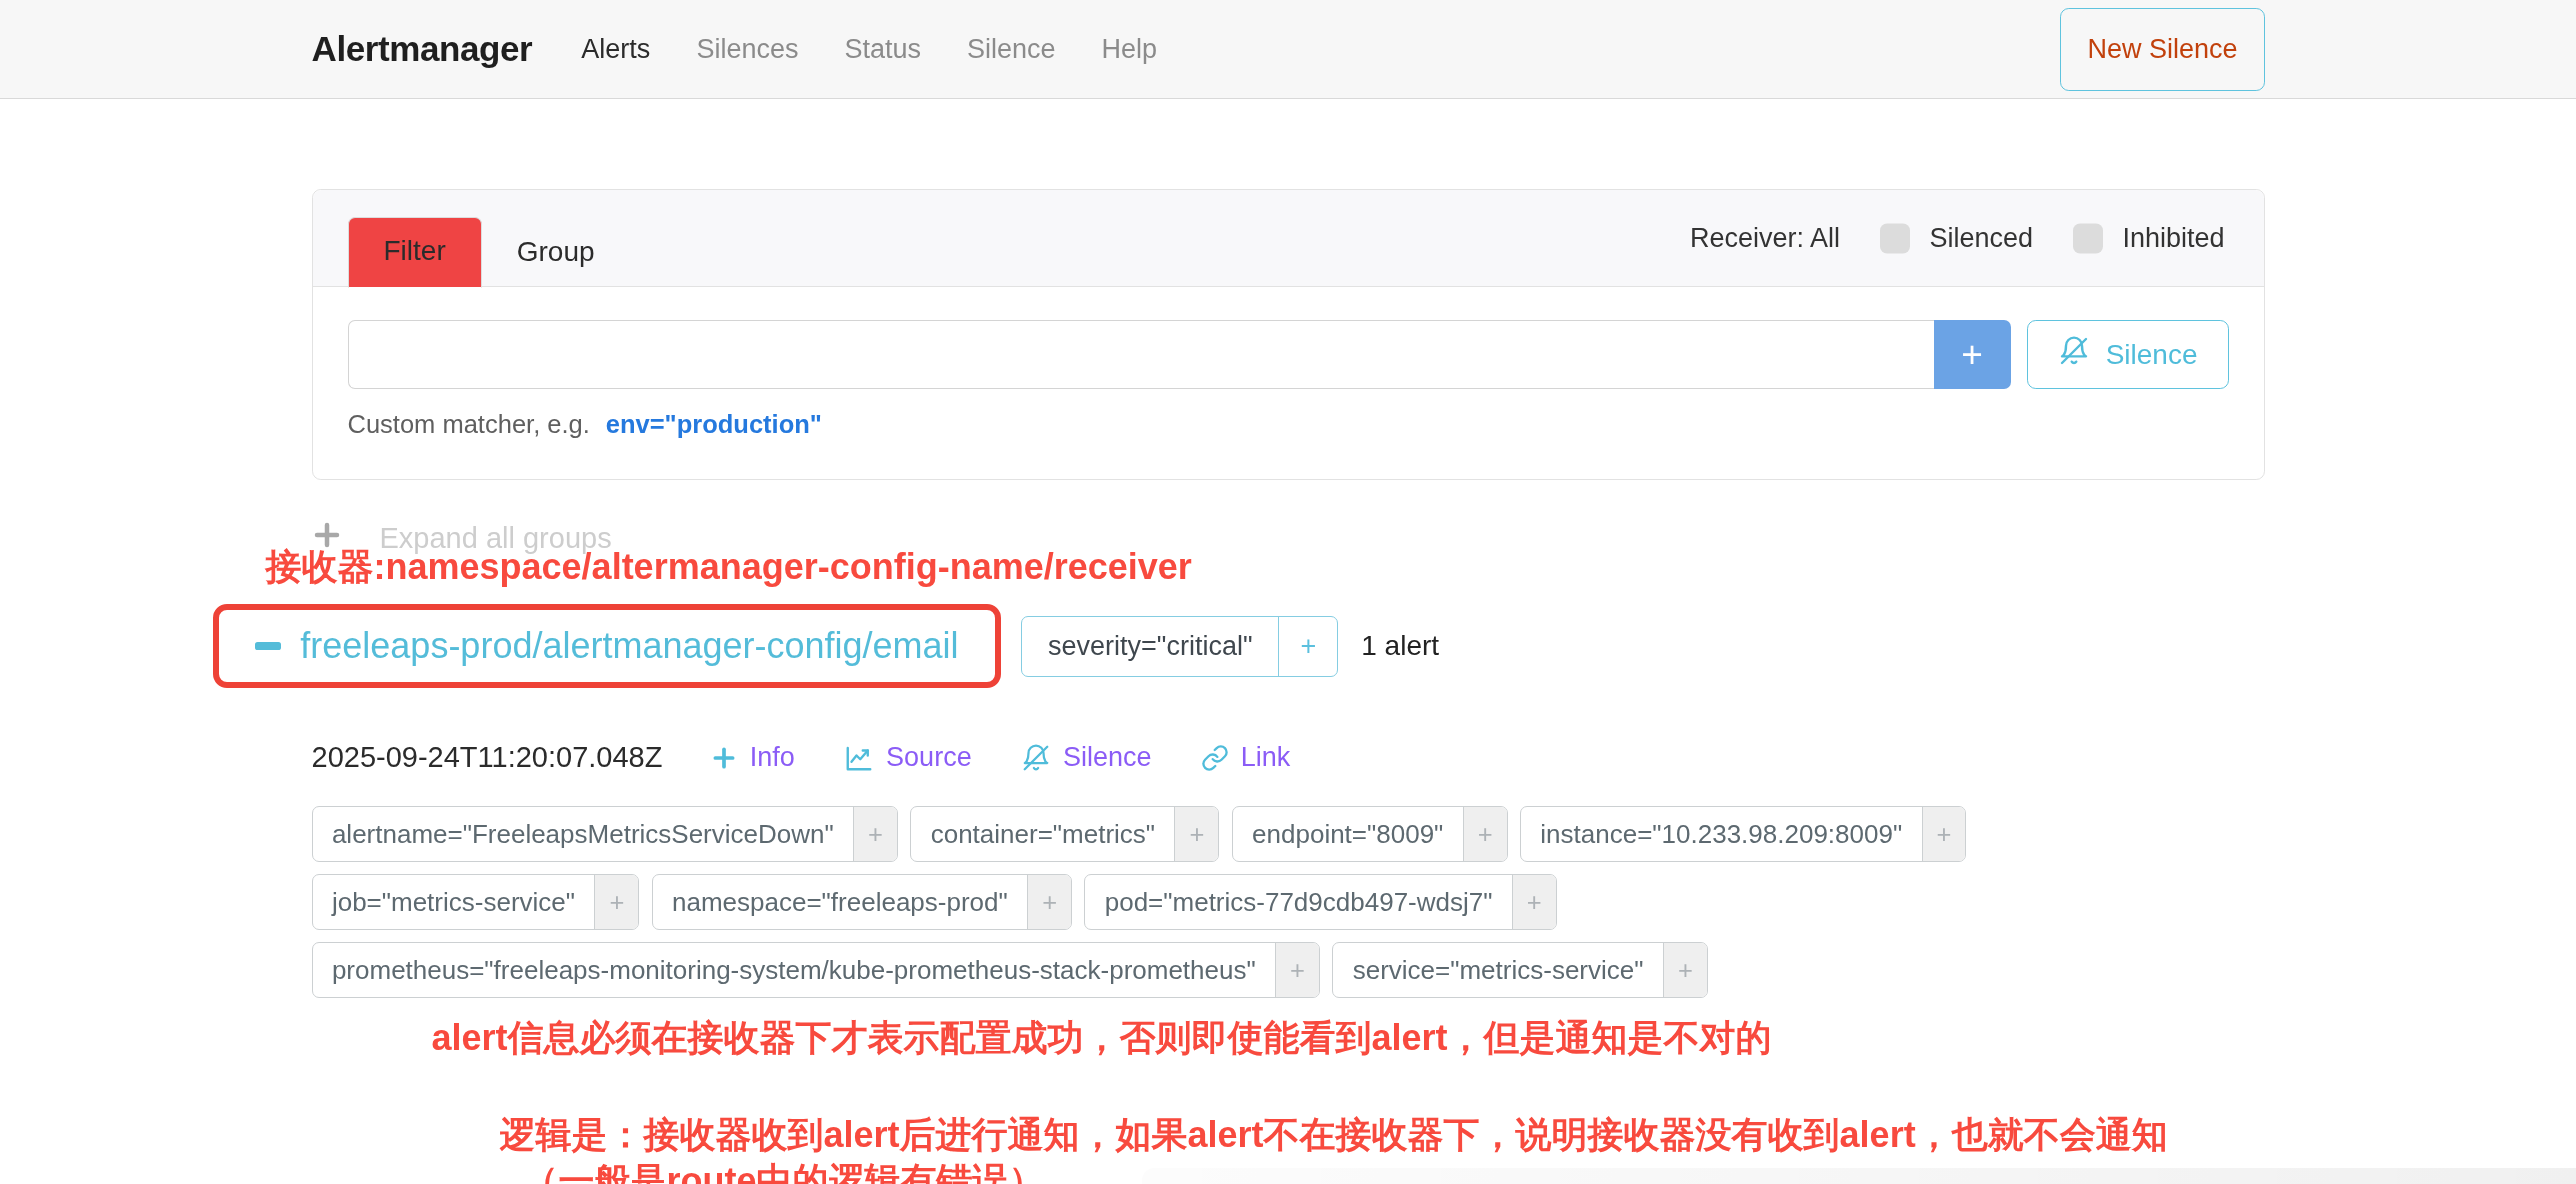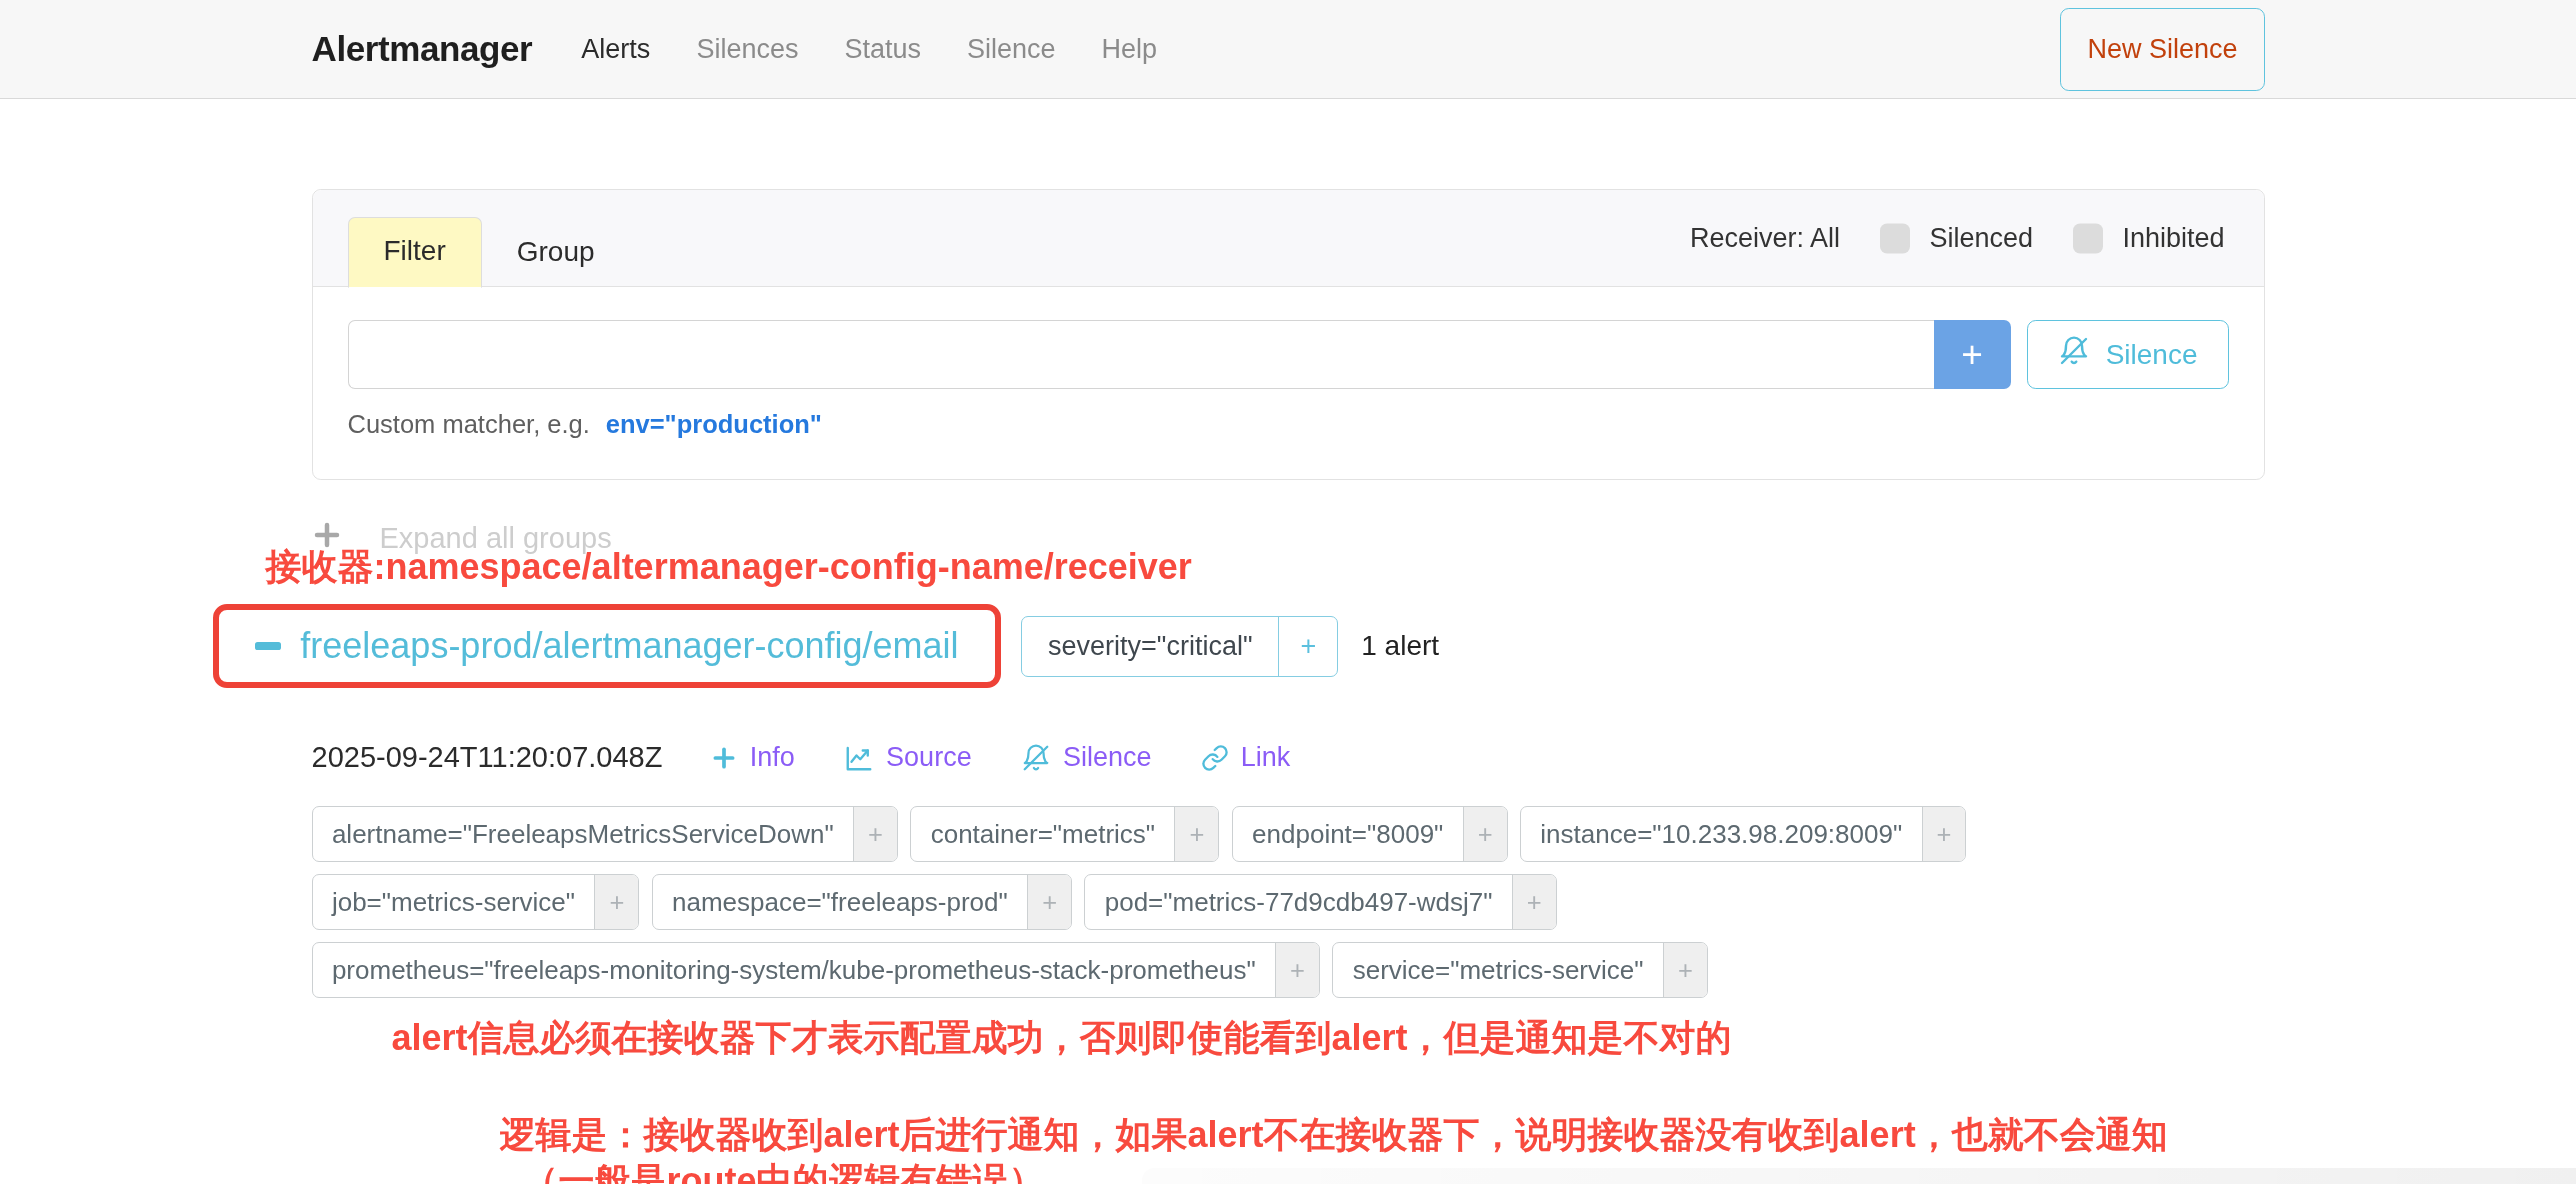--- a/index.html
+++ b/index.html
@@ -64,21 +64,21 @@
     align-items: flex-end;
   }
   .tab {
     font-size: 28px;
     color: #2b2b2b;
     padding: 17.6px 35px 19.4px 35px;
     cursor: pointer;
     margin-bottom: -1.8px;
   }
   .tab.active {
-    background: #fef9c3;
+    background: #ef4444;
     border: 1.8px solid #dddddd;
     border-bottom: 1.8px solid #ffffff;
     border-radius: 7px 7px 0 0;
     text-align: center;
   }
   .header-right {
     position: absolute;
     right: 39px;
     top: 50%;
     transform: translateY(-50%);
@@ -254,21 +254,21 @@
   }
   .chip-add {
     border-left: 1.8px solid #ccd0d2;
     background: #efefef;
     color: #adb2b6;
     font-size: 25.5px;
     padding: 11.4px 14px;
     display: flex; align-items: center;
     cursor: pointer;
   }
-  .note-alert { margin-top: 16px; margin-left: 80px; }
+  .note-alert { margin-top: 16px; margin-left: 120px; }
   .note-logic { margin-top: 49px; margin-left: 188px; line-height: 46px; }
   .note-logic .line2 { padding-left: 23px; }
 
   .bottom-strip {
     position: absolute;
     bottom: 0;
     right: 0;
     width: 1434px;
     height: 16px;
     border-top-left-radius: 12.3px;

